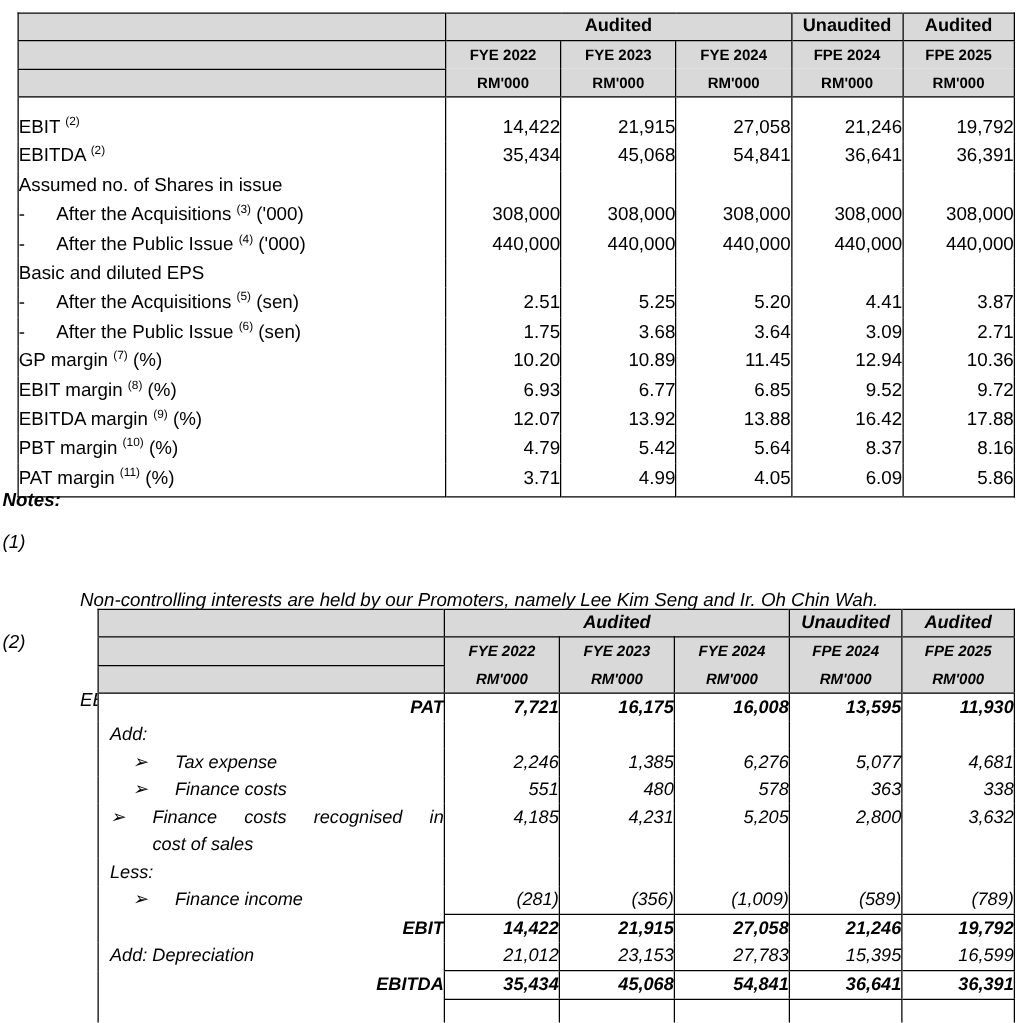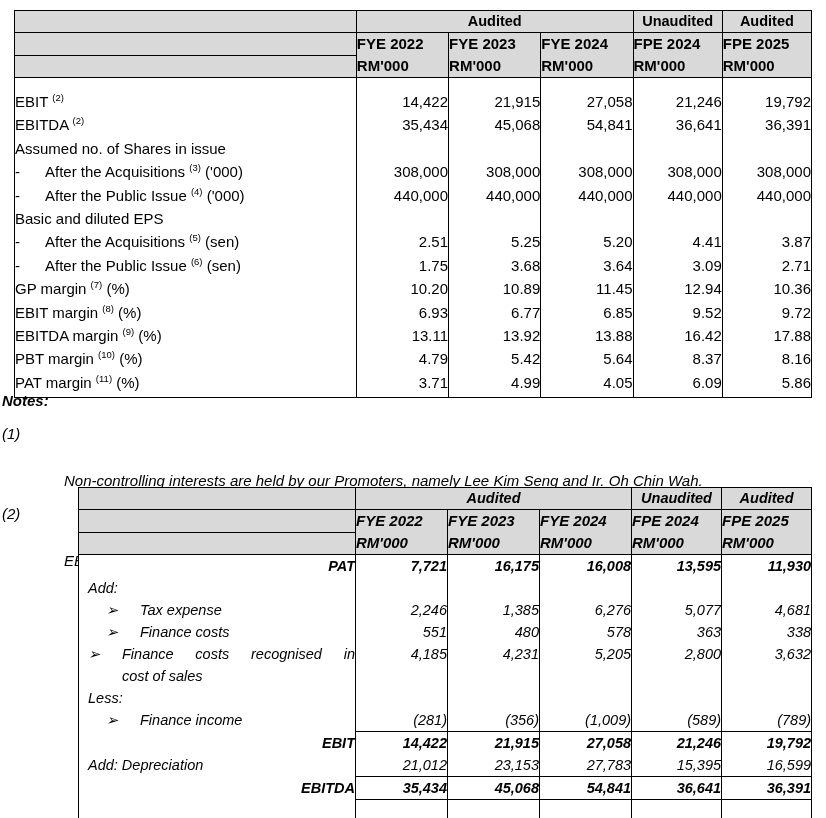--- a/index.html
+++ b/index.html
@@ -39,23 +39,23 @@
     border-left: 1.2px solid #000;
     border-bottom: 1.2px solid #000;
     height: 21px;
   }
   .hdr-blank {
     background: #d9d9d9;
     border-bottom: 1.2px solid #000;
   }
   .hdr-sub {
     background: #d9d9d9;
-    text-align: left;
+    text-align: center;
     font-weight: bold;
-    font-size: 15px;
+    font-size: 12px;
     line-height: 22px;
     border-left: 1.2px solid #000;
     padding-right: 7px;
   }
   .hdr-sub.last-sub { border-bottom: 1.2px solid #000; }
 
   
   .lbl {
     font-size: 15px;
     line-height: 23.4px;
@@ -240,21 +240,21 @@
         <tr>
           <td class="lbl">EBIT margin <span class="sup">(8)</span> (%)</td>
           <td class="num firstnum">6.93</td>
           <td class="num">6.77</td>
           <td class="num">6.85</td>
           <td class="num">9.52</td>
           <td class="num">9.72</td>
         </tr>
         <tr>
           <td class="lbl">EBITDA margin <span class="sup">(9)</span> (%)</td>
-          <td class="num firstnum">13.11</td>
+          <td class="num firstnum">12.07</td>
           <td class="num">13.92</td>
           <td class="num">13.88</td>
           <td class="num">16.42</td>
           <td class="num">17.88</td>
         </tr>
         <tr>
           <td class="lbl">PBT margin <span class="sup">(10)</span> (%)</td>
           <td class="num firstnum">4.79</td>
           <td class="num">5.42</td>
           <td class="num">5.64</td>

